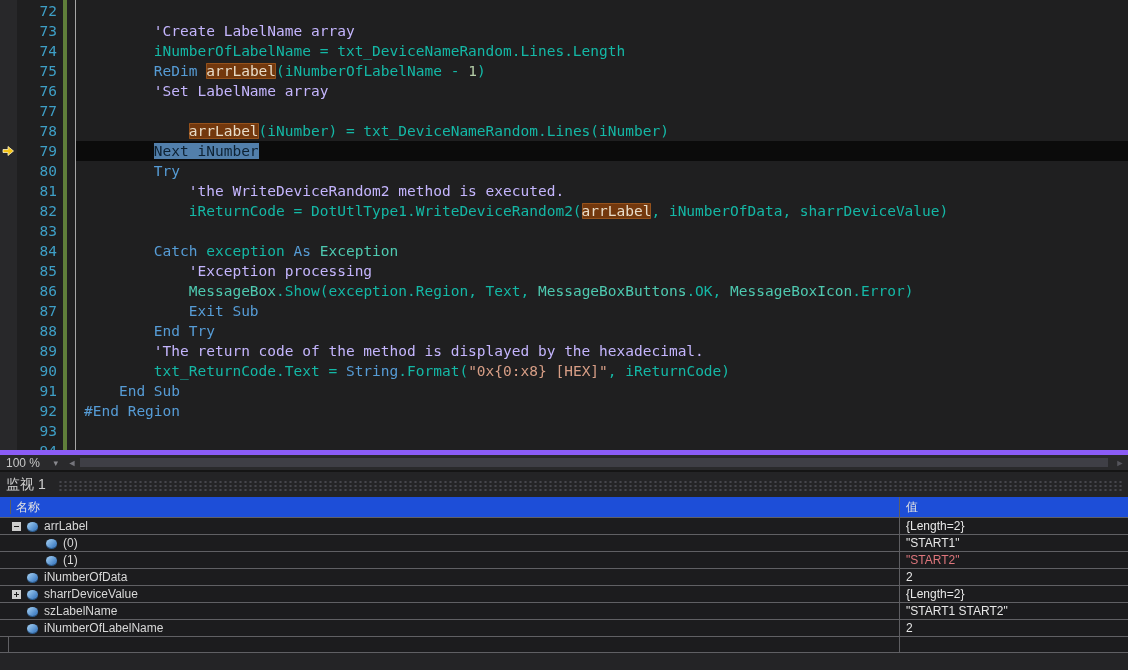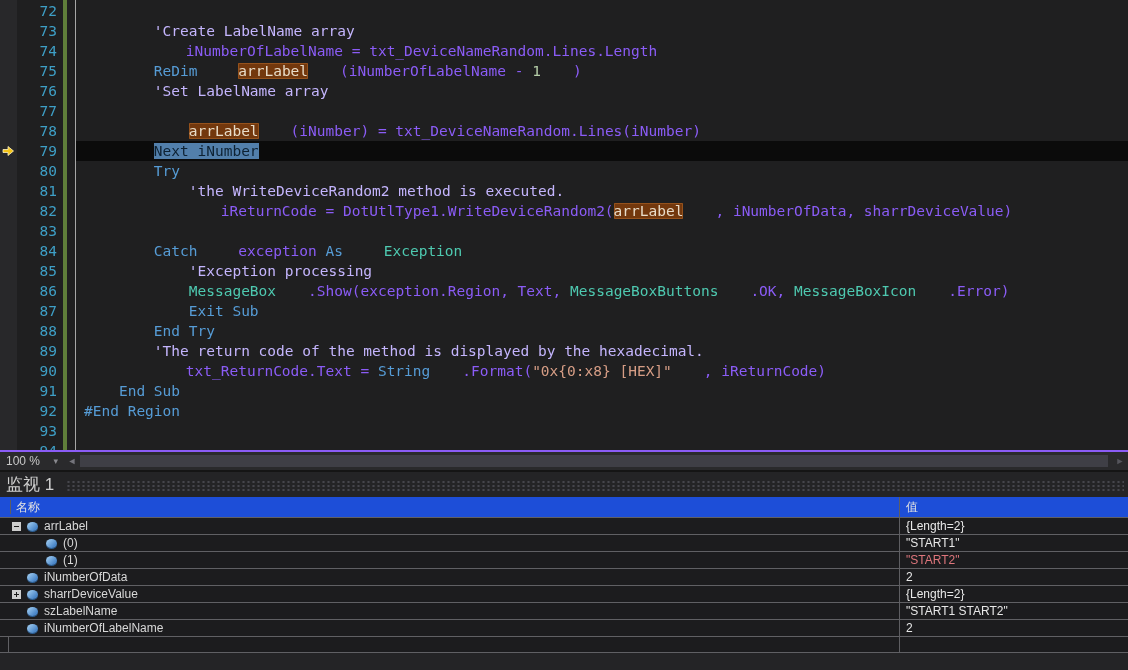--- a/index.html
+++ b/index.html
@@ -9,49 +9,49 @@
   
   #editor{position:absolute;left:0;top:0;width:1128px;height:450px;overflow:hidden;background:#1F1F20;}
   #glyph-margin{position:absolute;left:0;top:0;width:17px;height:100%;background:#28282A;}
   #green-bar{position:absolute;left:63px;top:0;width:4px;height:100%;background:#5F7E3A;}
   #margin-vline{position:absolute;left:75px;top:0;width:1px;height:100%;background:#A6A6A6;}
   .code-line{position:absolute;left:0;width:1128px;height:20px;
              font-family:"DejaVu Sans Mono","Liberation Mono",monospace;font-size:14.5px;line-height:20px;}
   .row-bg{position:absolute;left:76px;right:0;top:0;height:20px;background:#0B0B0B;}
   .line-no{position:absolute;left:17px;top:0;width:40px;text-align:right;color:#3E9FC6;}
   .code-text{position:absolute;left:84px;top:0;white-space:pre;color:#C8C8C8;}
-  .tk-plain{color:#8b5cf6;margin-left:32px;}
+  .tk-plain{color:#14b8a6;}
   .tk-kw{color:#569CD6;}
   .tk-cmt{color:#c4b5fd;}
   .tk-type{color:#4EC9B0;}
   .tk-num{color:#B5CEA8;}
   .tk-str{color:#D69D85;}
   .tk-sym{color:#E8DCC8;background:#73380D;box-shadow:0 0 0 1px #95521C inset;border-radius:1px;}
   .tk-kwbox{color:#7EBEF0;background:#1A4971;box-shadow:0 0 0 1px #4F87BA inset;border-radius:1px;}
   .tk-sel{color:#0E2233;background:#527FAB;}
   .caret{display:inline-block;width:0;height:15px;border-left:2px solid #ECECEC;
          vertical-align:-3px;margin-right:-2px;}
   .stmt-arrow{position:absolute;left:2px;top:4px;}
 
   
   #bottom-bar{position:absolute;left:0;top:450px;width:1128px;height:20px;background:#2A2A2C;
-              display:flex;align-items:center;border-top:2px solid #8b5cf6;box-sizing:border-box;}
+              display:flex;align-items:center;border-top:5px solid #8b5cf6;box-sizing:border-box;}
   #zoom-ctrl{width:64px;height:100%;display:flex;align-items:center;justify-content:space-between;
              padding:0 6px;box-sizing:border-box;color:#C8C8C8;font-size:12px;cursor:default;}
   #zoom-ctrl .dd-arrow{color:#8A8A90;font-size:9px;}
   #hscroll{flex:1;height:100%;display:flex;align-items:center;position:relative;}
   .scroll-arrow{width:16px;text-align:center;font-size:9px;color:#75757C;}
   .scroll-arrow.right{color:#55555C;}
   #track{flex:1;height:100%;position:relative;}
   #thumb{position:absolute;left:0;right:4px;top:3px;bottom:3px;background:#3F3F46;}
 
   
   #watch-panel{position:absolute;left:0;top:470px;width:1128px;height:200px;background:#242426;
                border-top:2px solid #151515;box-sizing:border-box;color:#D6D6D6;}
-  #watch-title{height:25px;display:flex;align-items:center;padding-left:6px;font-size:17px;color:#CFCFCF;}
+  #watch-title{height:25px;display:flex;align-items:center;padding-left:6px;font-size:14px;color:#CFCFCF;}
   #watch-title .dots{flex:1;height:12px;margin:2px 4px 0 12px;
         background-image:radial-gradient(#46464C 1px,transparent 1.4px);background-size:5px 4px;}
   #watch-header{position:relative;height:20px;display:flex;background:#1d4ed8;font-size:12px;color:#E2E2E2;}
   #watch-header::before{content:"";position:absolute;left:10px;top:3px;bottom:3px;width:1px;background:#5E5E62;}
   .name-col{flex:1;display:flex;align-items:center;padding-left:16px;box-sizing:border-box;}
   .value-col{width:229px;display:flex;align-items:center;padding-left:6px;box-sizing:border-box;
              border-left:1px solid #5E5E62;}
   #watch-rows{position:relative;}
   .watch-row{display:flex;height:17px;background:#1C1C1E;border-top:1px solid #606064;
              box-sizing:border-box;font-size:12px;}

